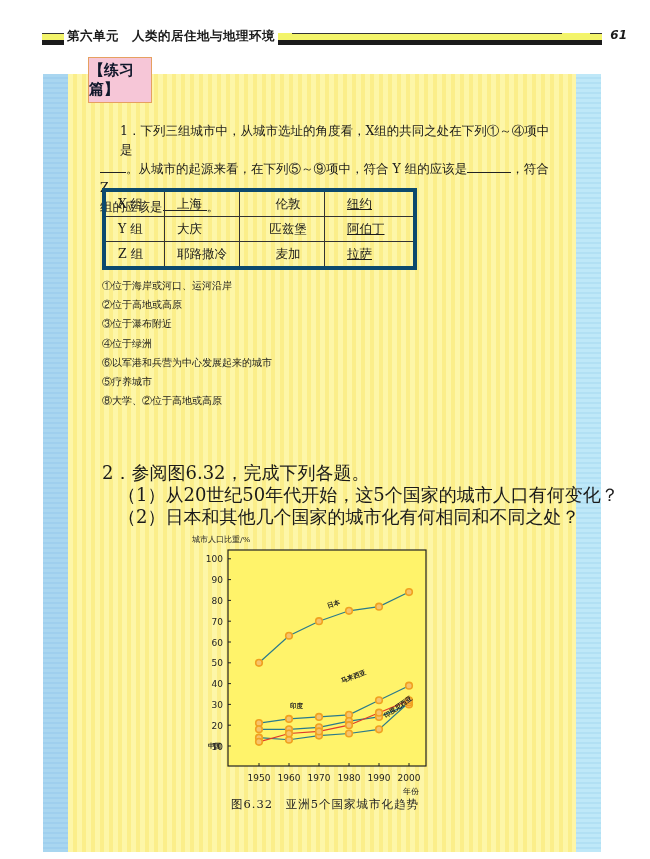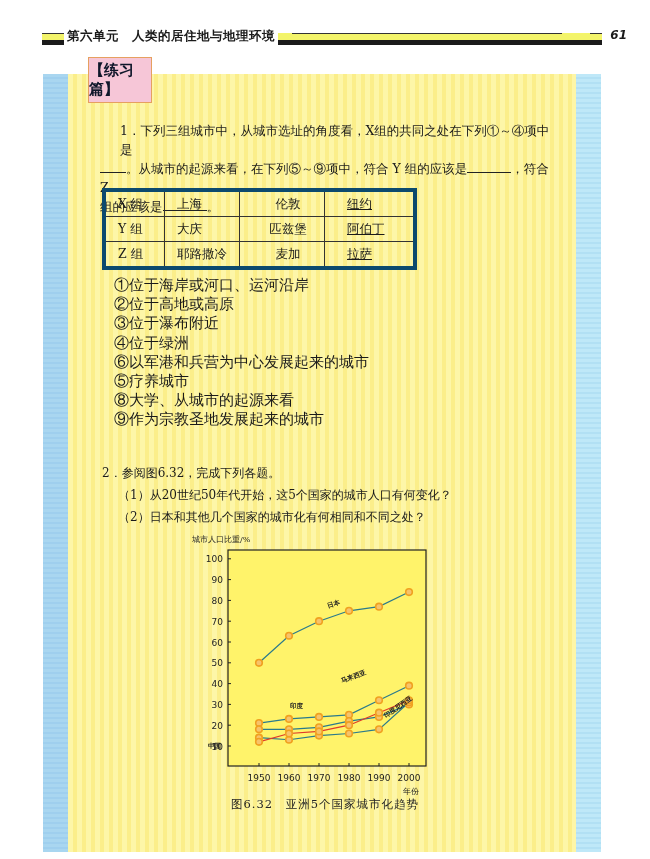--- a/index.html
+++ b/index.html
@@ -55,24 +55,24 @@
     border: 4px solid #0c4a6e; font-size: 12.5px;
   }
   table.cities td {
     border: 1px solid #333; height: 24px; padding: 0 0 0 12px;
   }
   table.cities td.c0 { width: 46px; }
   table.cities td.c1 { width: 62px; }
   table.cities td.c2 { width: 72px; text-align: center; }
   table.cities td.c3 { width: 66px; padding-left: 22px; text-decoration: underline; }
   .options {
-    position: absolute; left: 102px; top: 276px; font-size: 15px; line-height: 19.2px; margin-left: 12px;
+    position: absolute; left: 102px; top: 276px; font-size: 10px; line-height: 19.2px;
   }
   .q2 {
-    position: absolute; left: 102px; top: 462px; font-size: 12px; line-height: 22px;
+    position: absolute; left: 102px; top: 462px; font-size: 18px; line-height: 22px;
   }
   .q2 .sub { padding-left: 16px; }
   .chart-wrap { position: absolute; left: 190px; top: 530px; width: 260px; height: 280px; }
   .chart-wrap svg { position: absolute; left: 0; top: 0; }
   .caption {
     position: absolute; left: 0; width: 650px; top: 797px; text-align: center;
     font-size: 11.5px; letter-spacing: 1px; color: #222;
   }
 </style>
 </head>
@@ -122,22 +122,21 @@
 </tbody>
   </table>
 
 <div class="options">
   <div>①位于海岸或河口、运河沿岸</div>
   <div>②位于高地或高原</div>
   <div>③位于瀑布附近</div>
   <div>④位于绿洲</div>
   <div>⑥以军港和兵营为中心发展起来的城市</div>
   <div>⑤疗养城市</div>
-  <div>⑧大学、从城市的起源来看</div>
-  <div>⑨作为宗教圣地发展起来的城市</div>
+  <div>⑧大学、②位于高地或高原</div>
 </div>
 
 <div class="q2">
   <div>2．参阅图6.32，完成下列各题。</div>
   <div class="sub">（1）从20世纪50年代开始，这5个国家的城市人口有何变化？</div>
   <div class="sub">（2）日本和其他几个国家的城市化有何相同和不同之处？</div>
 </div>
 
 <div class="chart-wrap">
   <svg id="chart-svg" width="260" height="280">

